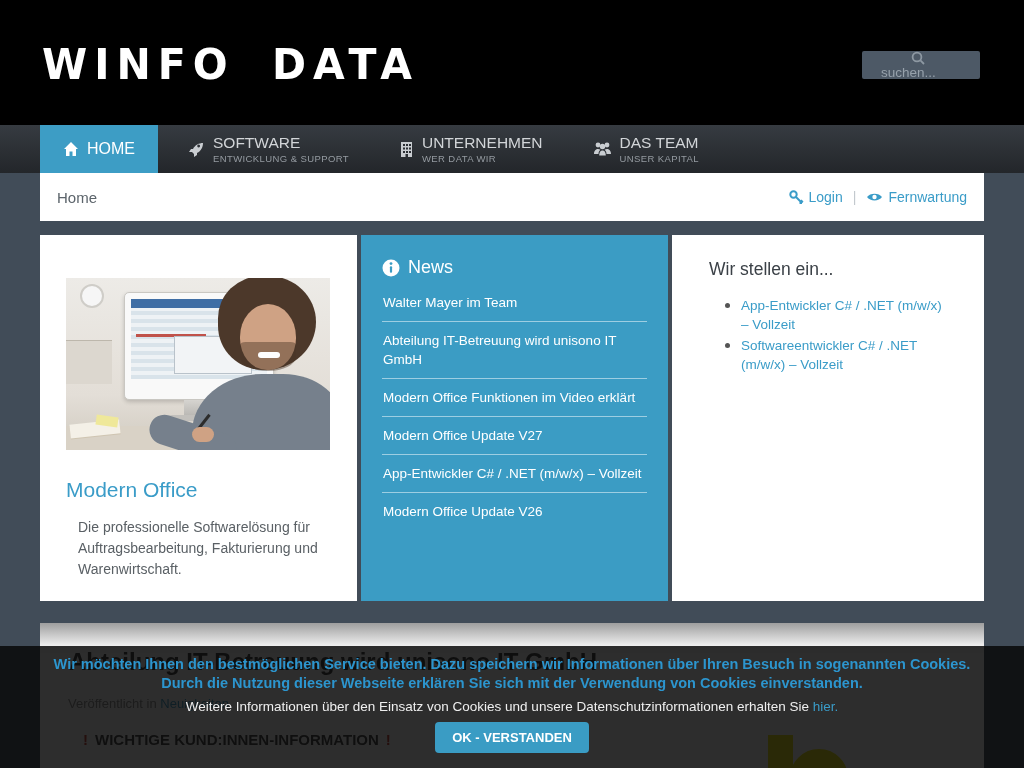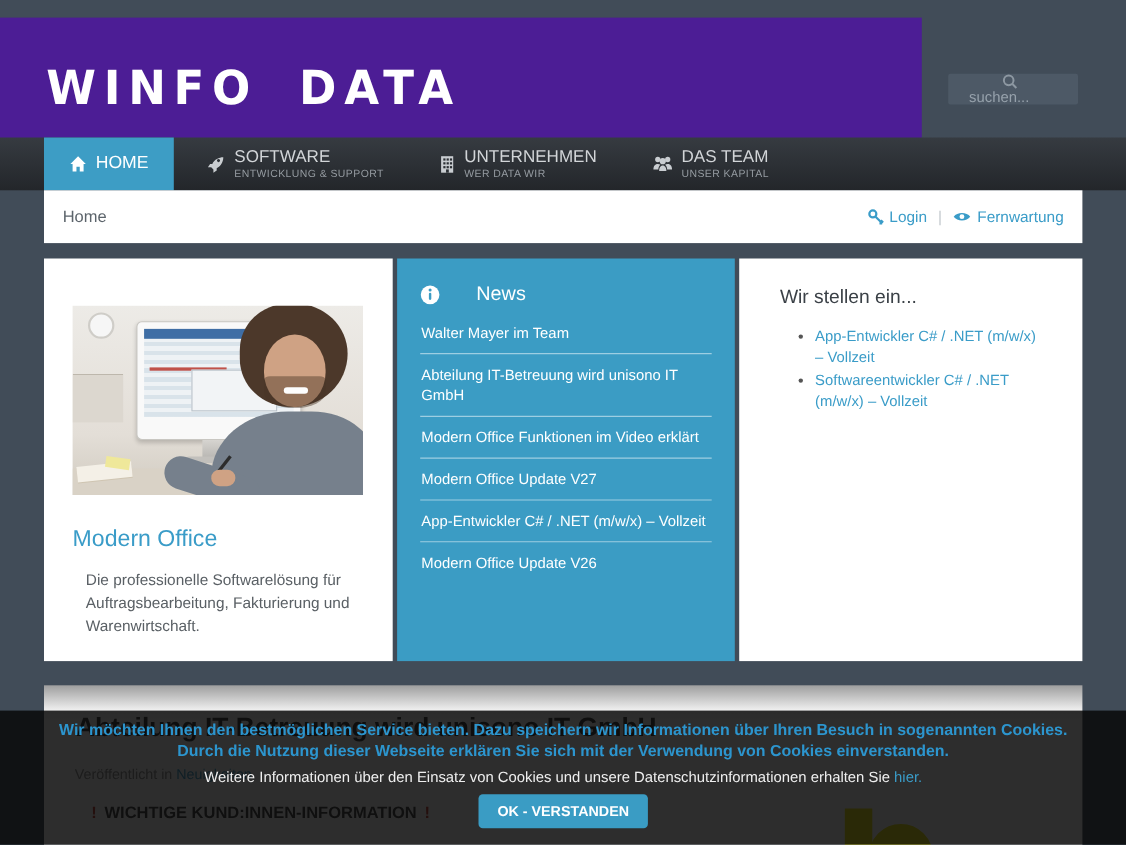--- a/index.html
+++ b/index.html
@@ -1,20 +1,20 @@
 <!DOCTYPE html>
 <html><head>
 <meta charset="utf-8">
 <style>
   * { margin:0; padding:0; box-sizing:border-box; }
   html,body { width:1024px; height:768px; overflow:hidden; }
   body { font-family:"Liberation Sans", sans-serif; background:#414C58; position:relative; }
 
   
-  .header { position:absolute; top:16px; left:0; width:838px; height:125px; background:#4c1d95; }
+  .header { position:absolute; top:0; left:0; width:1024px; height:125px; background:#000000; }
   .logo { position:absolute; left:42px; top:40px; font-family:"DejaVu Sans",sans-serif;
           font-weight:900; font-size:41px; color:#ffffff; letter-spacing:7px; word-spacing:16px;
           transform:scaleY(1.04); white-space:nowrap; }
   .tagline { position:absolute; left:370px; top:60px; font-size:21px; color:#edf0f2; letter-spacing:0.4px; }
   .searchbox { position:absolute; left:862px; top:51px; width:118px; height:28px;
                background:#4d5966; border-radius:2px; display:flex; align-items:center; padding:0 8px;flex-direction:column; }
   .searchbox svg { flex:0 0 auto; margin-right:6px; }
   .searchbox input { background:transparent; border:none; outline:none; width:80px;
                      font-family:"Liberation Sans",sans-serif; font-size:13.5px; color:#cfd6dc; }
   .searchbox input::placeholder { color:#96a1ab; }
@@ -73,21 +73,21 @@
   .ph-body { right:-14px; bottom:-8px; width:152px; height:84px; background:#76808c;
              border-radius:46% 40% 0 0 / 70% 60% 0 0; }
   .ph-arm { right:92px; bottom:-4px; width:90px; height:30px; background:#76808c; border-radius:16px; transform:rotate(18deg); }
   .ph-hand { right:116px; bottom:8px; width:22px; height:15px; background:#cfa284; border-radius:8px; }
   .ph-pen { right:127px; bottom:12px; width:3px; height:26px; background:#2c2c2c; transform:rotate(38deg); }
 
   .promo-title { position:absolute; left:26px; top:243px; font-size:21px; color:#3A9CC8; cursor:pointer; }
   .promo-desc { position:absolute; left:26px; top:282px; width:272px; font-size:14px; line-height:21px; color:#5a6065;margin-left:12px; }
 
   
-  .news-head { display:flex; align-items:center; color:#ffffff; font-size:18px; margin-bottom:6px;gap:25px; }
+  .news-head { display:flex; align-items:center; color:#ffffff; font-size:18px; margin-bottom:6px; }
   .news-head svg { margin-right:8px; }
   .news-list { list-style:none; }
   .news-list li + li { border-top:1px solid rgba(255,255,255,0.5); }
   .news-list a { display:block; padding:9px 1px; color:#ffffff; text-decoration:none;
                  font-size:13.5px; line-height:19px; }
 
   
   .jobs-title { font-size:17.5px; color:#3b4147; }
   .jobs-list { margin-top:16px; padding-left:32px; color:#555; }
   .jobs-list li { margin-bottom:2px; }

